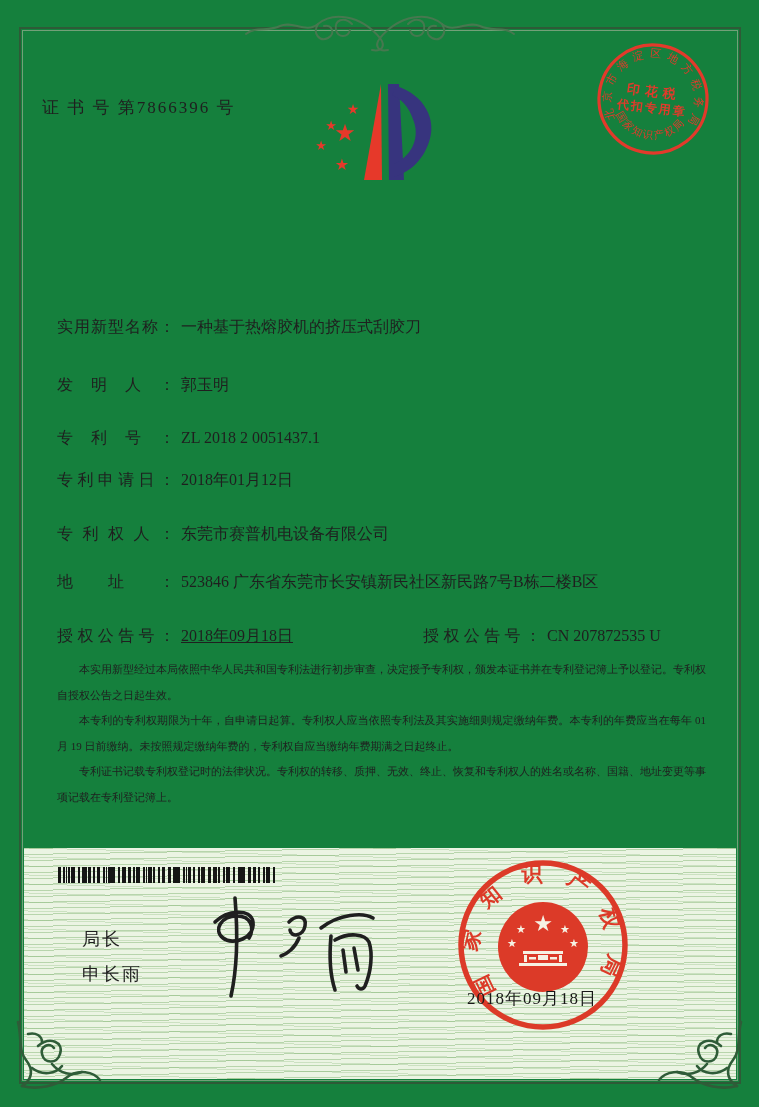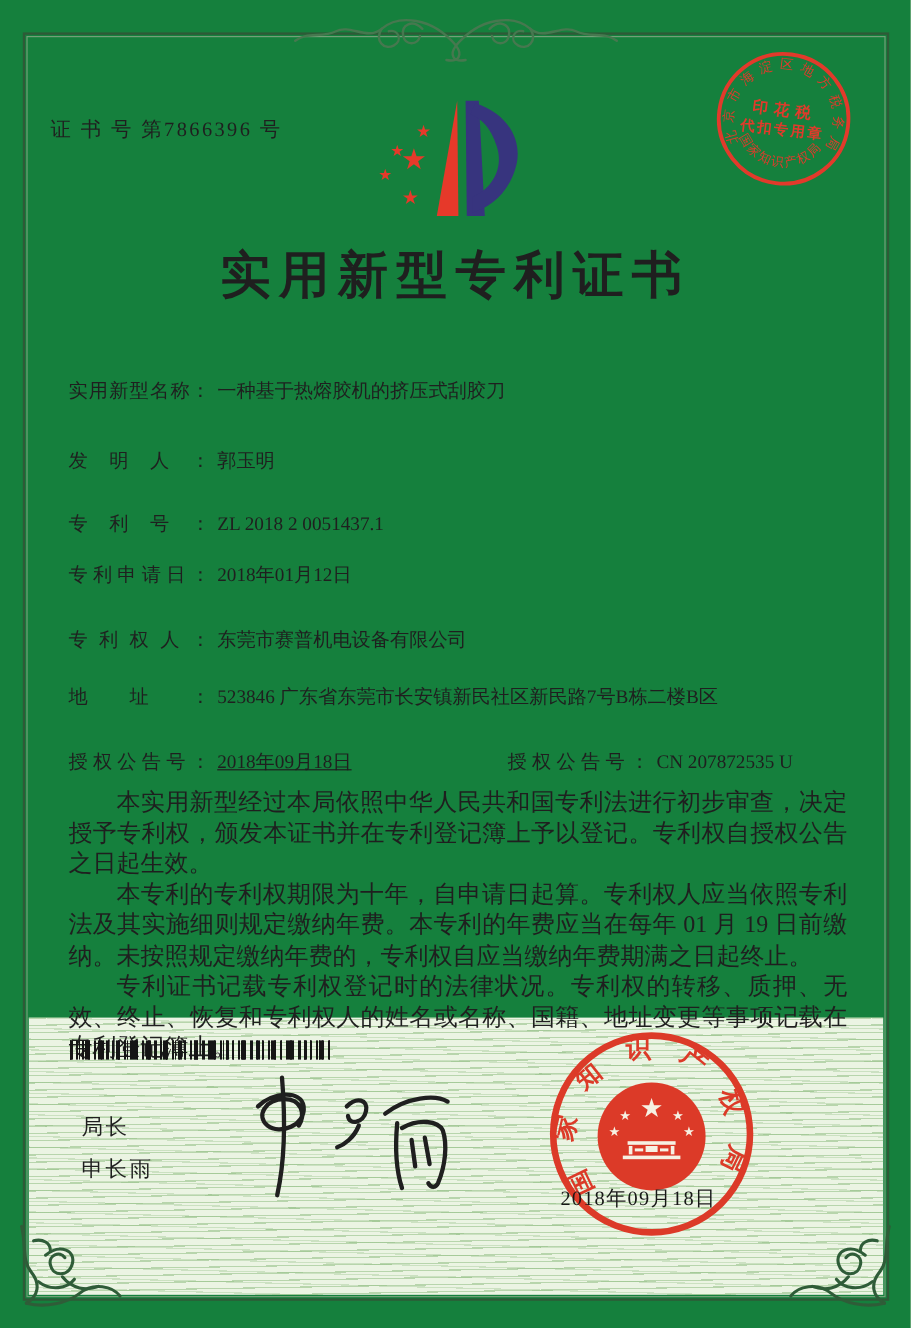--- a/index.html
+++ b/index.html
@@ -19,28 +19,28 @@
   .certno{position:absolute;left:42px;top:96px;font-size:17px;letter-spacing:2px;z-index:3;}
   .title{position:absolute;left:0;top:201px;width:759px;text-align:center;z-index:3;
          font-size:42px;font-weight:700;letter-spacing:7px;}
   .fields{position:absolute;left:57px;top:0;width:650px;z-index:3;font-size:16px;}
   .frow{position:absolute;left:0;width:650px;line-height:26px;text-decoration:underline;}
   .flabel{display:inline-block;width:118px;text-align:justify;text-align-last:justify;
           vertical-align:top;}
   .fvalue{display:inline-block;width:520px;vertical-align:top;margin-left:6px;}
   .grant-right{position:absolute;left:366px;top:0;}
   .paras{position:absolute;left:57px;top:657px;width:649px;z-index:3;
-         font-size:20px;line-height:25.5px;text-align:justify;}
+         font-size:11px;line-height:25.5px;text-align:justify;}
   .para{text-indent:2em;margin:0;}
   .barcode{position:absolute;left:58px;top:867px;width:218px;height:16px;z-index:3;
         background-image:
           repeating-linear-gradient(90deg,#151515 0 2px,transparent 2px 5px),
           repeating-linear-gradient(90deg,#151515 0 1px,transparent 1px 8px),
           repeating-linear-gradient(90deg,#151515 0 3px,transparent 3px 13px);}
-  .director{position:absolute;left:68px;top:922px;z-index:3;font-size:18px;
+  .director{position:absolute;left:82px;top:922px;z-index:3;font-size:18px;
             line-height:35px;letter-spacing:2px;}
   .sig{position:absolute;left:193px;top:888px;z-index:4;}
   .stamp-tax{position:absolute;left:593px;top:39px;z-index:3;transform:rotate(7deg);}
   .logo{position:absolute;left:308px;top:80px;z-index:3;}
   .seal{position:absolute;left:455px;top:857px;z-index:4;}
   .seal-date{position:absolute;left:467px;top:987px;z-index:6;font-size:17px;
              letter-spacing:1px;color:#171717;}
   .pagefoot{position:absolute;left:0;top:1049px;width:759px;text-align:center;
             font-size:15px;z-index:3;letter-spacing:1px;}
   .orn-top{position:absolute;left:240px;top:4px;z-index:3;}
@@ -118,21 +118,20 @@
     <text font-size="11" fill="#e23a2b" letter-spacing="5.5">
       <textPath href="#tax-arc-top" startOffset="50%" text-anchor="middle">北京市海淀区地方税务局</textPath>
     </text>
     <text x="0" y="-3" font-size="13" font-weight="bold" fill="#e23a2b" text-anchor="middle" letter-spacing="5">印花税</text>
     <text x="0" y="13" font-size="12" font-weight="bold" fill="#e23a2b" text-anchor="middle" letter-spacing="2">代扣专用章</text>
     <text font-size="10.5" fill="#e23a2b" letter-spacing="1.5">
       <textPath href="#tax-arc-bot" startOffset="50%" text-anchor="middle">国家知识产权局</textPath>
     </text>
   </svg>
 
-  <div class="title">实用新型专利证书</div>
 
   <div class="fields">
     <div class="frow" style="top:314px">
       <span class="flabel">实用新型名称：</span><span class="fvalue">一种基于热熔胶机的挤压式刮胶刀</span>
     </div>
     <div class="frow" style="top:372px">
       <span class="flabel">发明人：</span><span class="fvalue">郭玉明</span>
     </div>
     <div class="frow" style="top:425px">
       <span class="flabel">专利号：</span><span class="fvalue">ZL 2018 2 0051437.1</span>

